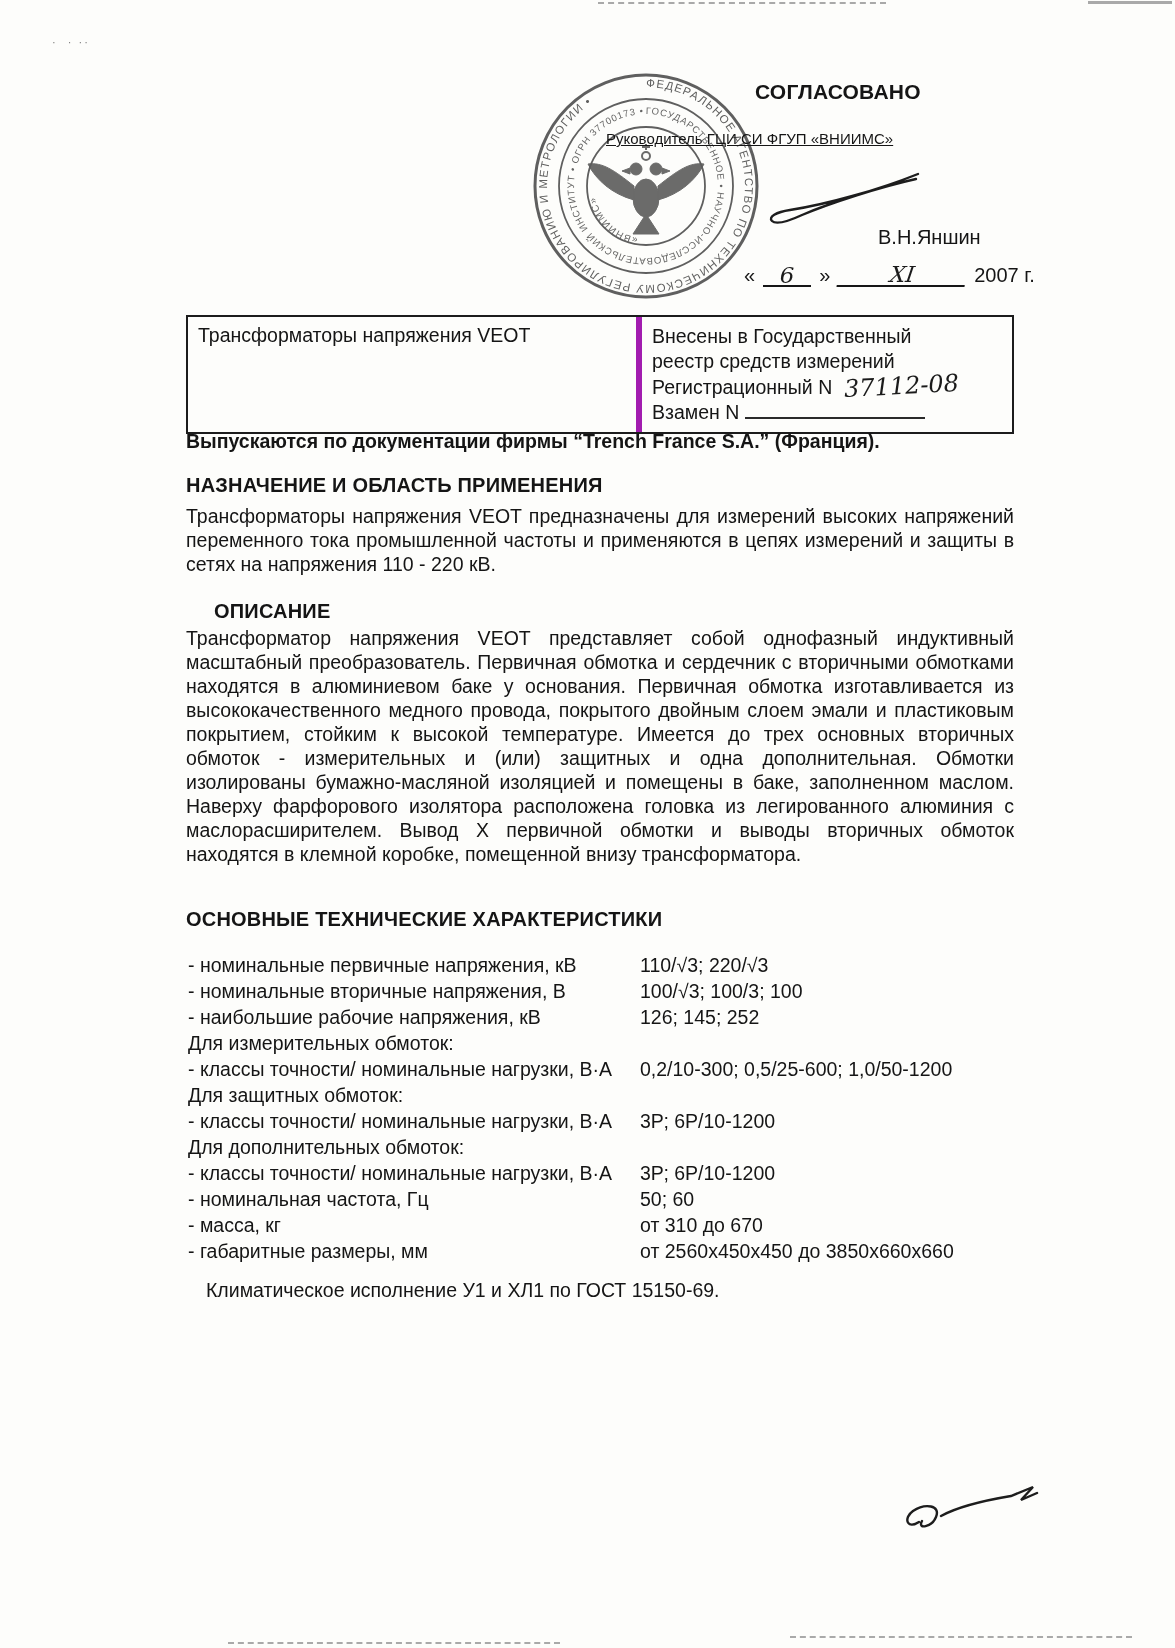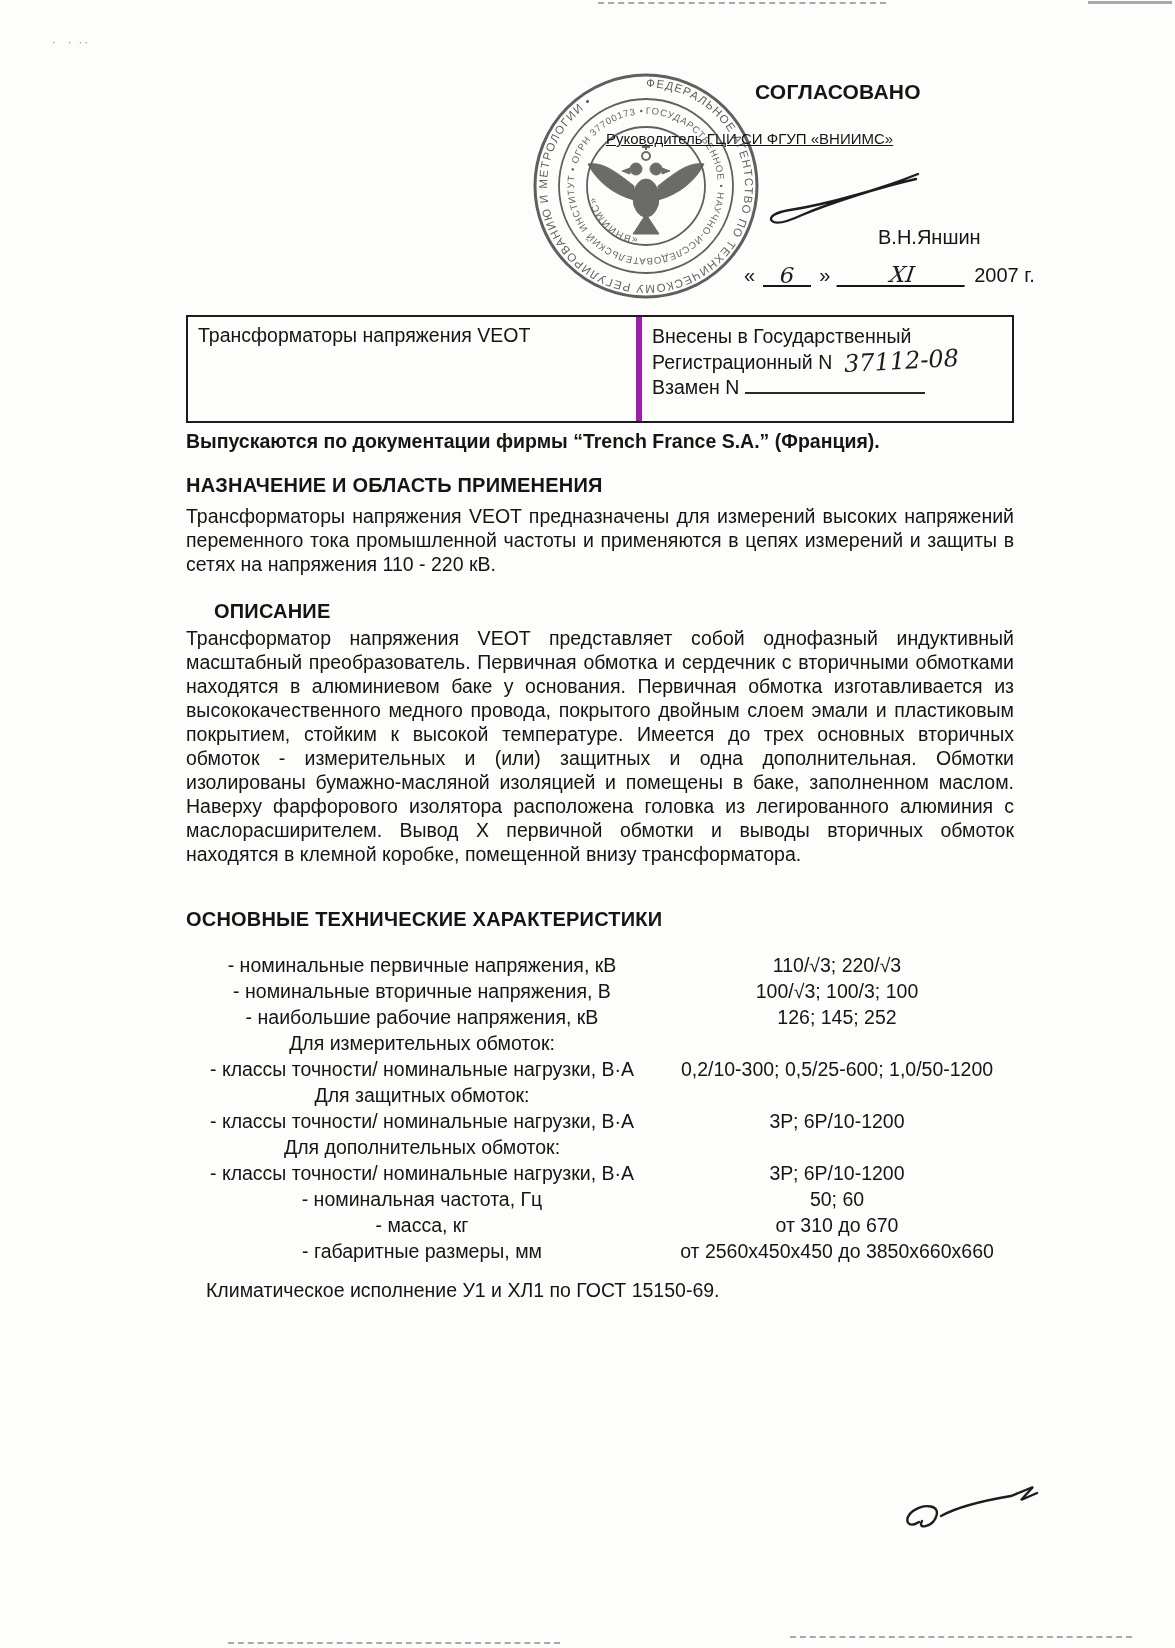--- a/index.html
+++ b/index.html
@@ -18,21 +18,21 @@
   .blank-underline{display:inline-block;border-bottom:2px solid #2a2a2a;width:180px;height:14px;vertical-align:baseline;}
   
   .reg-table{
     left:186px;top:315px;width:824px;min-height:104px;
     border:2px solid #1c1c1c;display:flex;background:transparent;
   }
   .reg-left{width:428px;border-right:6px solid #a21caf;padding:7px 10px;font-size:19.5px;}
   .reg-right{flex:1;padding:7px 10px;font-size:19.5px;line-height:25px;}
   .reg-number{font-size:24px;transform:rotate(-3deg);display:inline-block;margin-left:6px;}
   
-  .specs{left:196px;top:952px;width:830px;text-align:center;}
+  .specs{left:188px;top:952px;width:830px;}
   .spec-row{display:flex;line-height:26px;font-size:19.5px;}
   .spec-label{width:452px;flex:0 0 452px;}
   .spec-value{flex:1;}
   
   .date-line{display:flex;align-items:flex-end;gap:8px;font-size:20px;}
   .date-day{width:48px;font-size:23px;line-height:20px;}
   .date-month{width:128px;font-size:22px;line-height:20px;transform:skewX(-8deg);}
   
   .stamp{mix-blend-mode:multiply;opacity:.88;}
   
@@ -105,20 +105,21 @@
     <span class="u hw date-day">6</span>
     <span>»</span>
     <span class="u hw date-month">XI</span>
     <span>2007 г.</span>
   </div>
 
   <div class="abs reg-table">
     <div class="reg-left">Трансформаторы напряжения VEOT</div>
     <div class="reg-right">
       <div>Внесены в Государственный</div>
+      <div>реестр средств измерений</div>
       <div>
         <span>Регистрационный N</span>
         <span class="hw reg-number">37112-08</span>
       </div>
       <div>
         <span>Взамен N</span>
         <span class="blank-underline"></span>
       </div>
     </div>
   </div>

